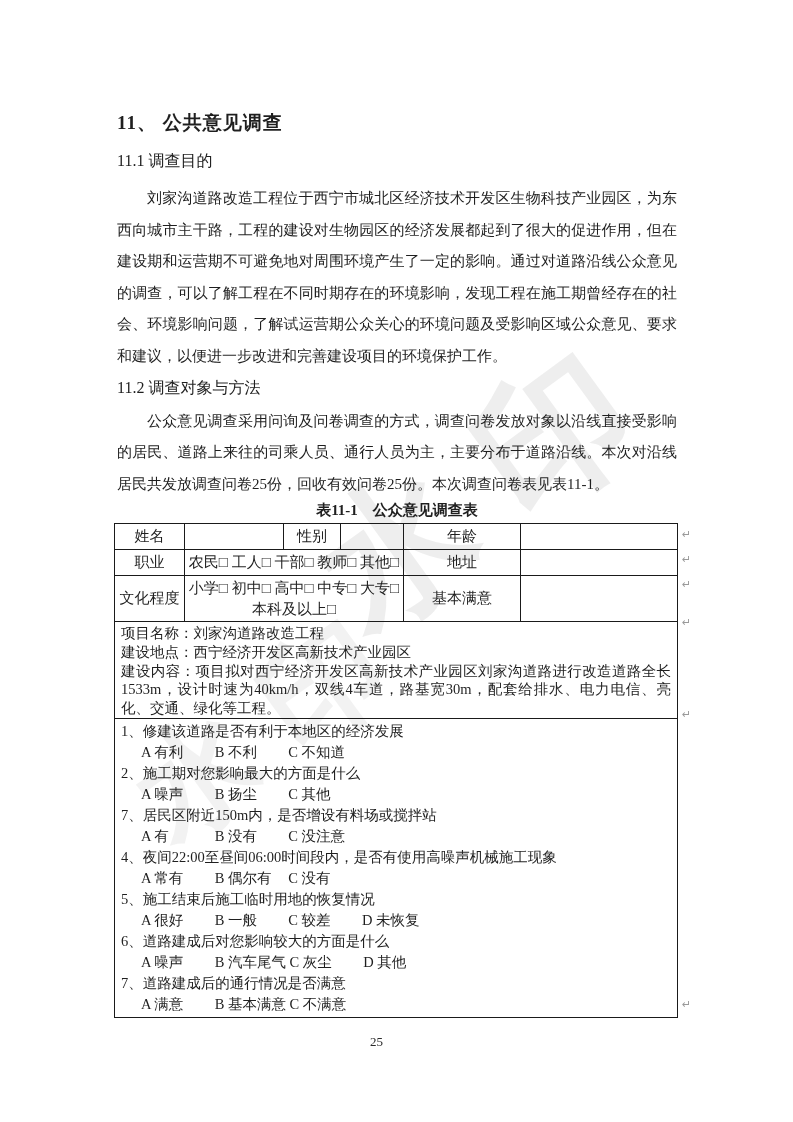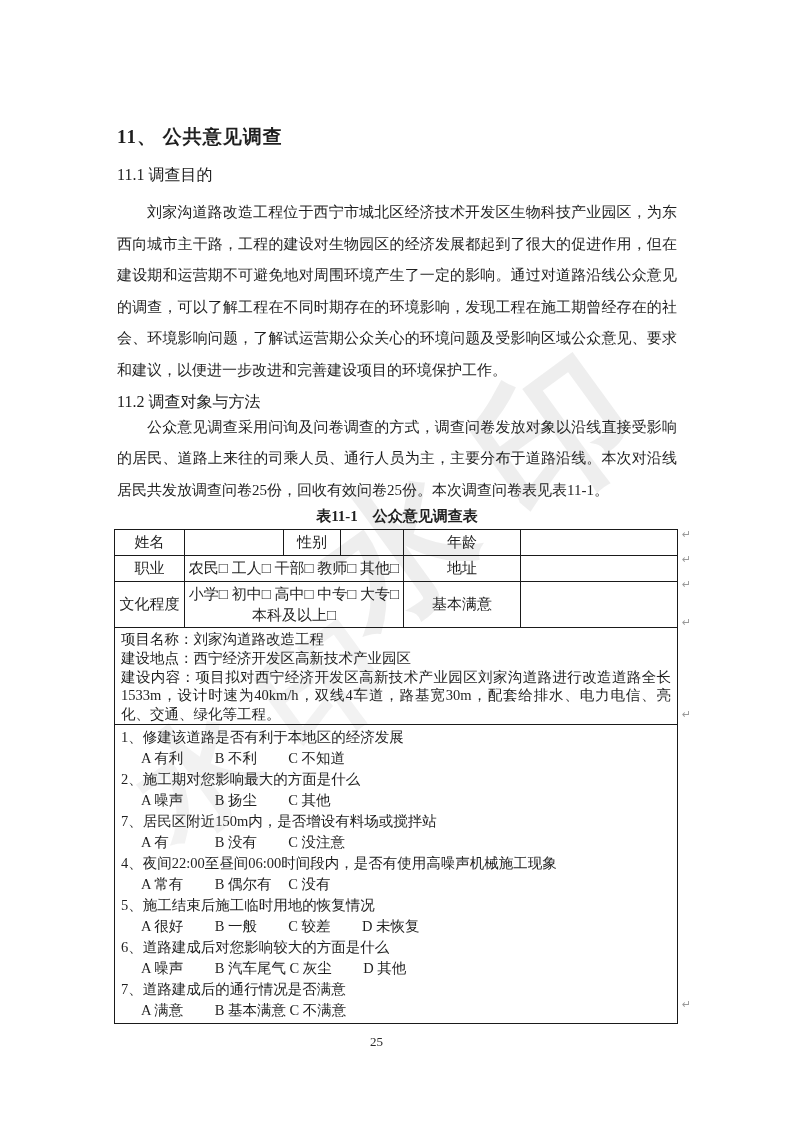--- a/index.html
+++ b/index.html
@@ -2,29 +2,29 @@
 <html><head>
 <meta charset="utf-8">
 <style>
   html,body { margin:0; padding:0; background:#ffffff; }
   body {
     width:793px; height:1122px; position:relative; overflow:hidden;
     font-family:"Liberation Serif","DejaVu Serif",serif;
     color:#1f1f1f;
   }
   .page { position:absolute; inset:0; background:#fff; }
-  .content { position:absolute; left:117px; top:124px; width:560px; }
+  .content { position:absolute; left:117px; top:110px; width:560px; }
 
   h1.chapter {
     font-size:19px; font-weight:bold; margin:0 0 14px 0;
     line-height:26px; letter-spacing:1px;
   }
   h2.section { font-size:16px; font-weight:normal; margin:0; line-height:21px; }
   h2.sec1 { margin-bottom:12px; }
-  h2.sec2 { margin-top:4px; }
+  h2.sec2 { margin-top:4px; margin-bottom:8px; }
   p.body {
     font-size:15px; line-height:31.6px; margin:0; text-indent:2em;
     text-align:justify; text-justify:inter-character;
   }
   p.p1 { margin-bottom:4px; }
   p.p2 { margin-bottom:0; }
 
   .table-caption {
     font-size:15px; font-weight:bold; text-align:center;
     line-height:20px; margin:0 0 3px 0;

